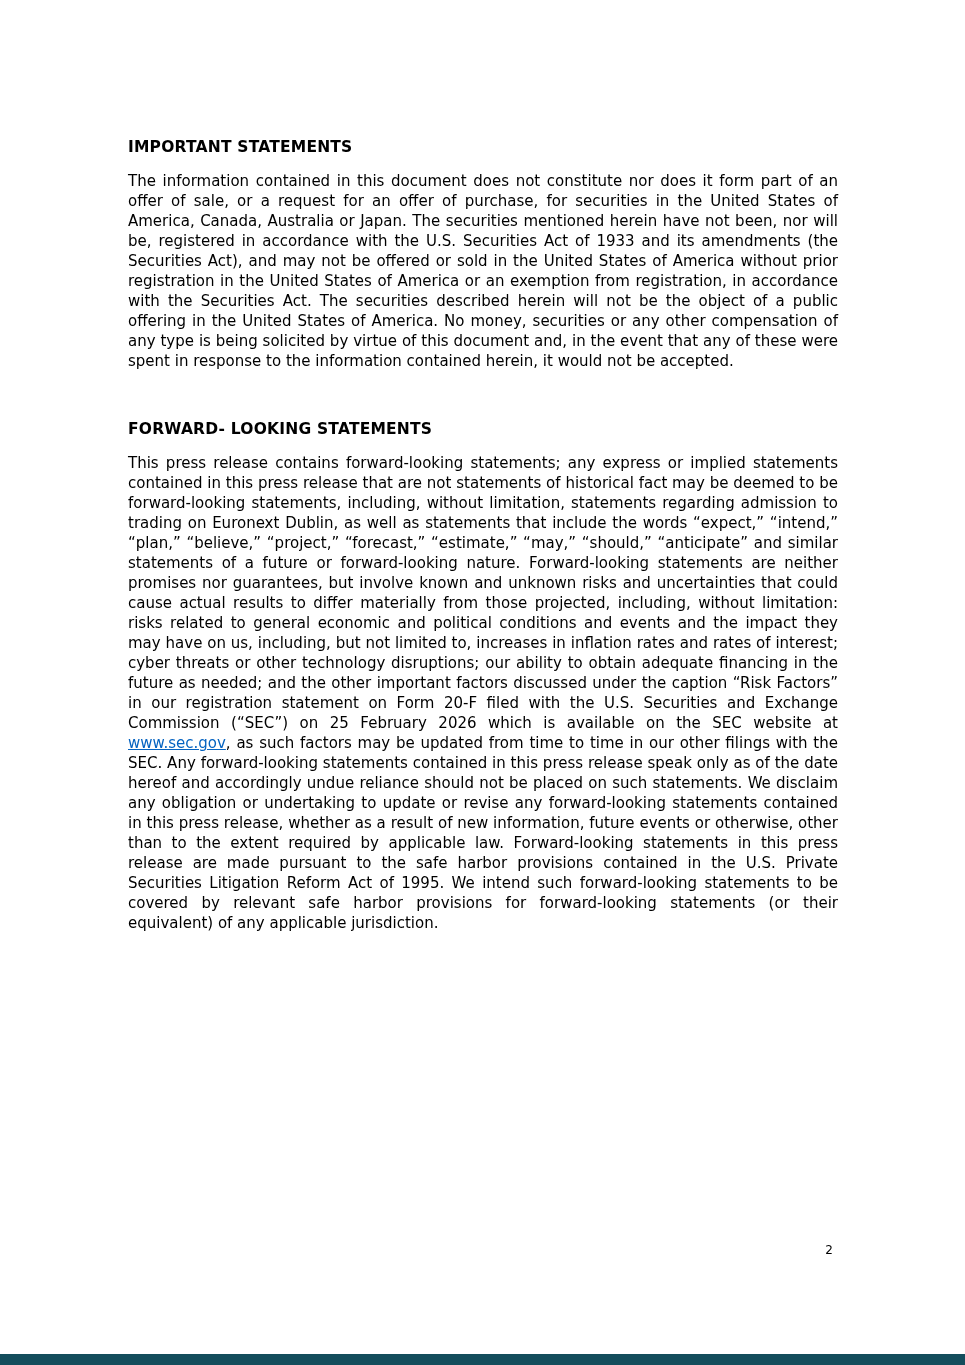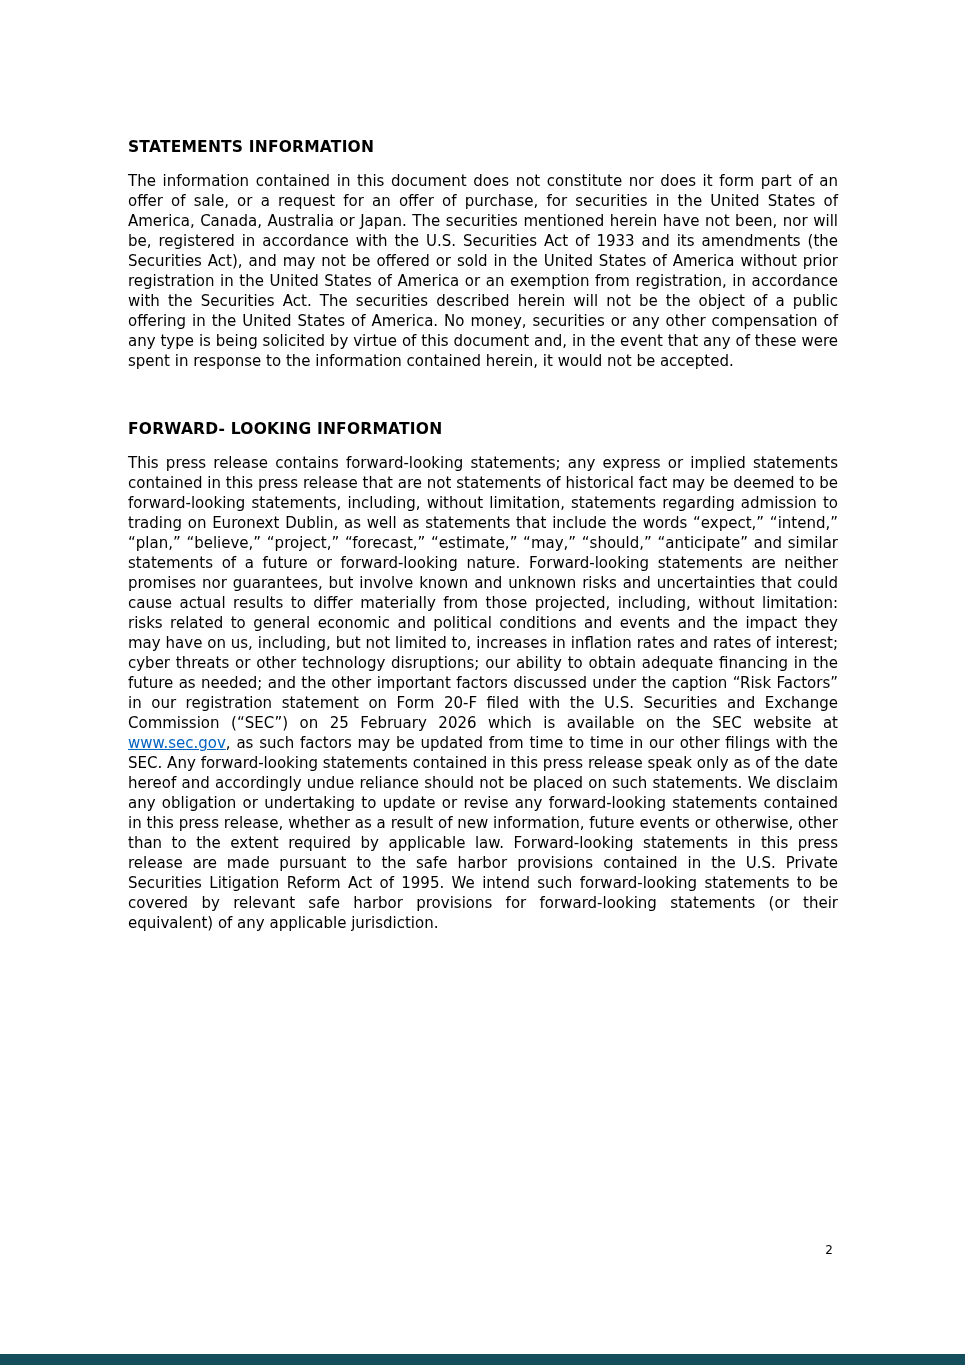--- a/index.html
+++ b/index.html
@@ -67,26 +67,26 @@
   }
 </style>
 </head>
 <body>
 
 <div class="page">
 
   <main class="content">
 
     <section class="section">
-      <h2 class="section-heading">STATEMENTS INFORMATION</h2>
+      <h2 class="section-heading">IMPORTANT STATEMENTS</h2>
       <p class="section-body">The information contained in this document does not constitute nor does it form part of an offer of sale, or a request for an offer of purchase, for securities in the United States of America, Canada, Australia or Japan. The securities mentioned herein have not been, nor will be, registered in accordance with the U.S. Securities Act of 1933 and its amendments (the Securities Act), and may not be offered or sold in the United States of America without prior registration in the United States of America or an exemption from registration, in accordance with the Securities Act. The securities described herein will not be the object of a public offering in the United States of America. No money, securities or any other compensation of any type is being solicited by virtue of this document and, in the event that any of these were spent in response to the information contained herein, it would not be accepted.</p>
     </section>
 
     <section class="section">
-      <h2 class="section-heading">FORWARD- LOOKING INFORMATION</h2>
+      <h2 class="section-heading">FORWARD- LOOKING STATEMENTS</h2>
       <p class="section-body"><span>This press release contains forward-looking statements; any express or implied statements contained in this press release that are not statements of historical fact may be deemed to be forward-looking statements, including, without limitation, statements regarding admission to trading on Euronext Dublin, as well as statements that include the words “expect,” “intend,” “plan,” “believe,” “project,” “forecast,” “estimate,” “may,” “should,” “anticipate” and similar statements of a future or forward-looking nature. Forward-looking statements are neither promises nor guarantees, but involve known and unknown risks and uncertainties that could cause actual results to differ materially from those projected, including, without limitation: risks related to general economic and political conditions and events and the impact they may have on us, including, but not limited to, increases in inflation rates and rates of interest; cyber threats or other technology disruptions; our ability to obtain adequate financing in the future as needed; and the other important factors discussed under the caption “Risk Factors” in our registration statement on Form 20-F filed with the U.S. Securities and Exchange Commission (“SEC”) on 25 February 2026 which is available on the SEC website at </span><a href="#" class="link">www.sec.gov</a><span>, as such factors may be updated from time to time in our other filings with the SEC. Any forward-looking statements contained in this press release speak only as of the date hereof and accordingly undue reliance should not be placed on such statements. We disclaim any obligation or undertaking to update or revise any forward-looking statements contained in this press release, whether as a result of new information, future events or otherwise, other than to the extent required by applicable law. Forward-looking statements in this press release are made pursuant to the safe harbor provisions contained in the U.S. Private Securities Litigation Reform Act of 1995. We intend such forward-looking statements to be covered by relevant safe harbor provisions for forward-looking statements (or their equivalent) of any applicable jurisdiction.</span></p>
     </section>
 
   </main>
 
   <div class="page-number">2</div>
 
   <div class="footer-bar"></div>
 
 </div>

